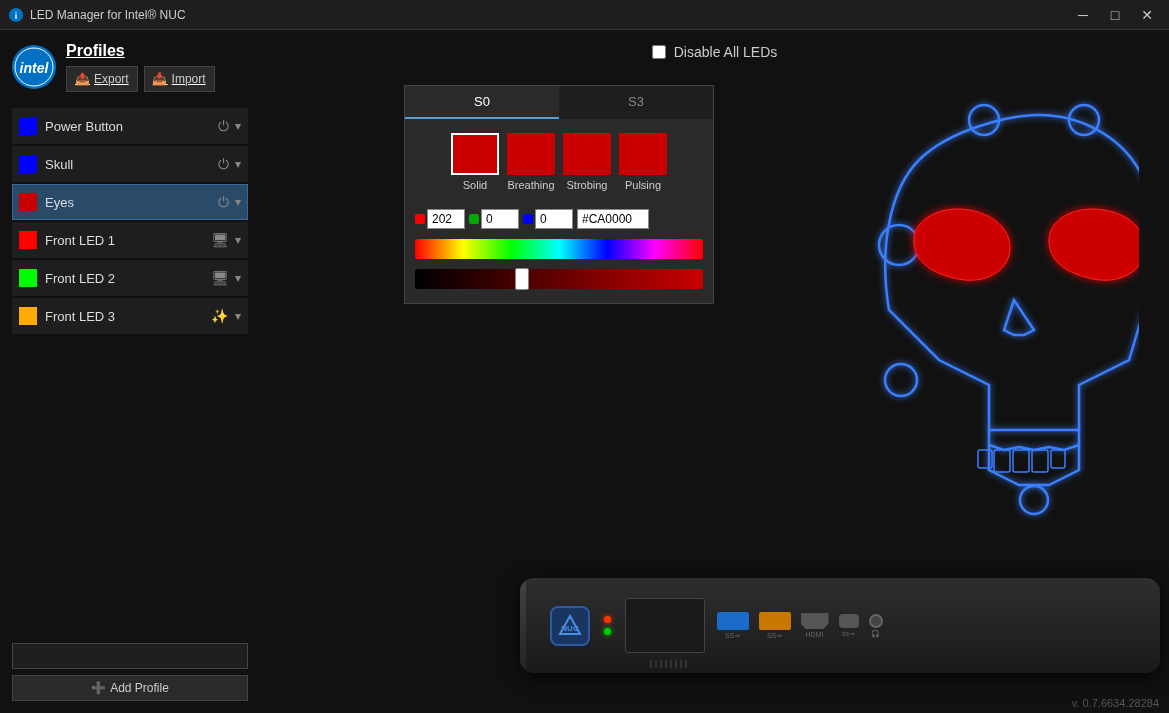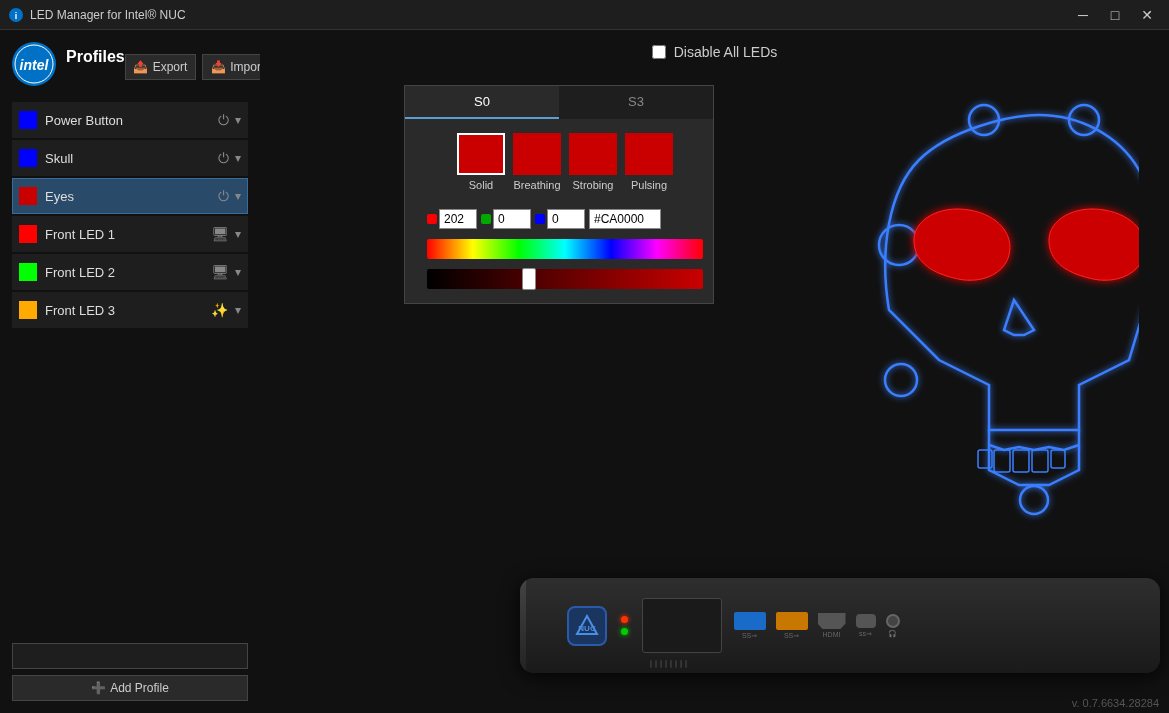--- a/index.html
+++ b/index.html
@@ -252,21 +252,20 @@
       border-bottom: 2px solid transparent;
     }
     .config-tab.active {
       color: #fff;
       background: #2a2a2a;
       border-bottom: 2px solid #5a9fd4;
     }
 
     .config-body {
       padding: 14px 10px;
-      margin-left: 12px;
     }
 
     
     .effect-grid {
       display: flex;
       gap: 8px;
       margin-bottom: 18px;
       justify-content: center;
     }
     .effect-item {
@@ -409,21 +408,21 @@
 <div class="main-content">
 
   <div class="sidebar">
     <div class="sidebar-header">
       <div class="intel-logo">
         <svg width="40" height="40" viewBox="0 0 40 40">
           <circle cx="20" cy="20" r="19" fill="#0071c5" stroke="#fff" stroke-width="1"></circle>
           <text x="20" y="26" text-anchor="middle" fill="white" font-size="14" font-weight="bold" font-style="italic">intel</text>
         </svg>
       </div>
-      <div style="display:flex;justify-content:flex-start;">
+      <div style="display:flex;flex-direction:column;justify-content:flex-start;text-decoration:underline;">
         <span class="profiles-label">Profiles</span>
         <div class="profile-buttons" style="margin-bottom:0;margin-top:6px;">
           <button class="profile-btn">
             <span>📤</span>
             <span>Export</span>
           </button>
           <button class="profile-btn">
             <span>📥</span>
             <span>Import</span>
           </button>
@@ -604,21 +603,21 @@
           <rect x="175" y="360" width="16" height="22" rx="2"></rect>
           <rect x="194" y="360" width="16" height="22" rx="2"></rect>
           <rect x="213" y="360" width="16" height="22" rx="2"></rect>
           <rect x="232" y="360" width="14" height="18" rx="2"></rect>
           <rect x="159" y="360" width="14" height="18" rx="2"></rect>
         </g>
       </svg>
     </div>
 
     <div class="nuc-device-area" style="position:absolute;bottom:40px;left:50%;transform:translateX(-30%);">
-      <div class="nuc-body" style="width:640px;height:95px;background:linear-gradient(180deg,#2e2e2e 0%,#1a1a1a 100%);border-radius:14px;position:relative;overflow:hidden;display:flex;align-items:center;padding:0 37px;box-shadow:0 4px 20px rgba(0,0,0,0.8);">
+      <div class="nuc-body" style="width:640px;height:95px;background:linear-gradient(180deg,#2e2e2e 0%,#1a1a1a 100%);border-radius:14px;position:relative;overflow:hidden;display:flex;align-items:center;padding:0 20px;box-shadow:0 4px 20px rgba(0,0,0,0.8);">
 
         <div style="width:6px;height:100%;background:linear-gradient(180deg,#444,#222);position:absolute;left:0;top:0;"></div>
 
         <div style="width:40px;height:40px;background:#1a3560;border-radius:8px;border:2px solid #2a5aaa;margin-left:10px;margin-right:14px;display:flex;align-items:center;justify-content:center;flex-shrink:0;">
           <svg width="24" height="24" viewBox="0 0 24 24">
             <polygon points="12,2 22,20 2,20" fill="none" stroke="#4a90e2" stroke-width="2"></polygon>
             <text x="12" y="17" text-anchor="middle" fill="#4a90e2" font-size="8" font-weight="bold">NUC</text>
           </svg>
         </div>
 

